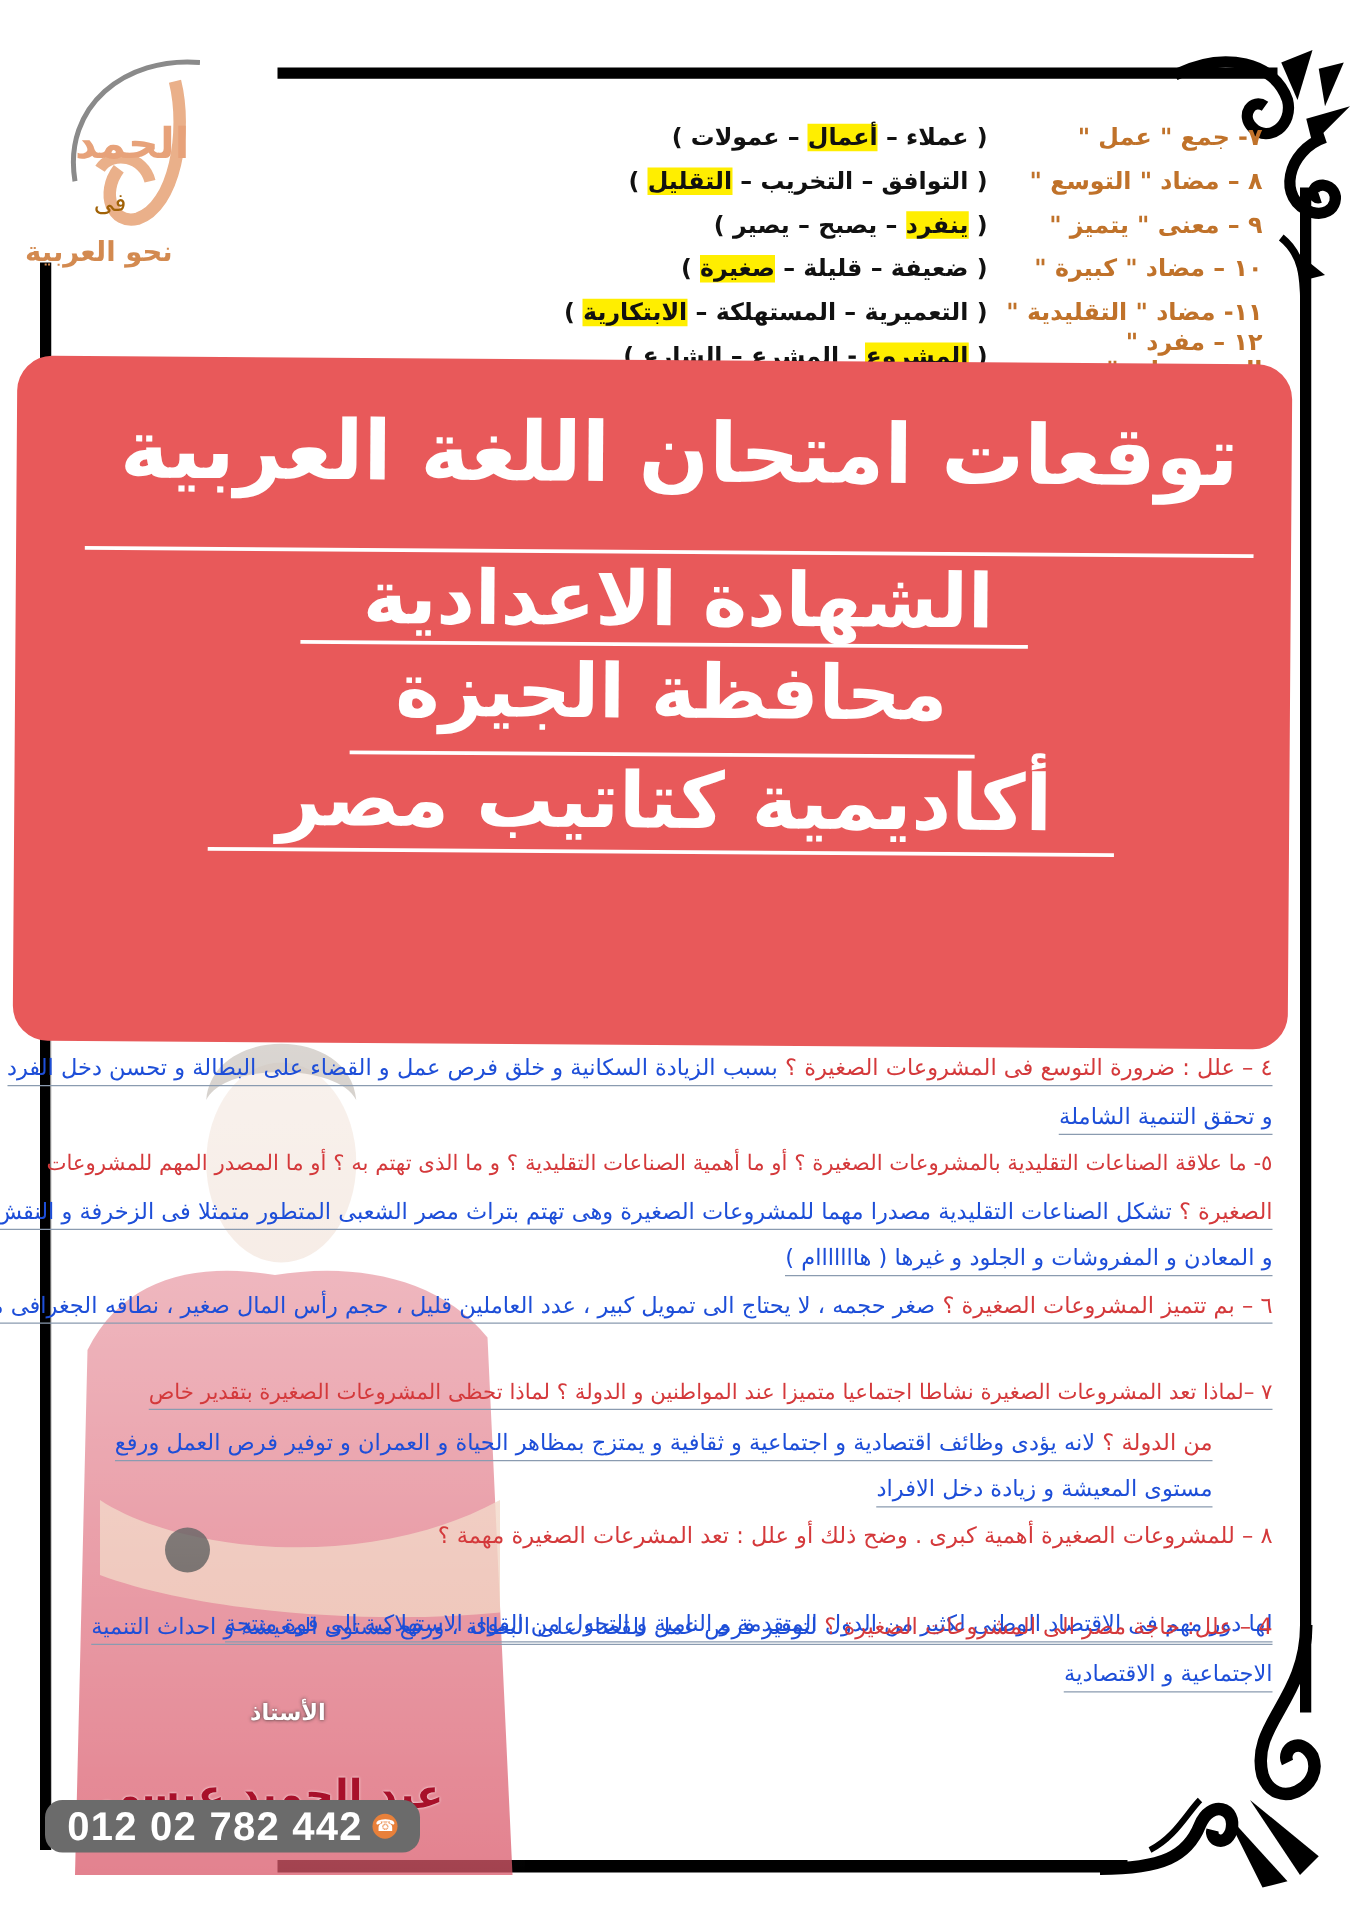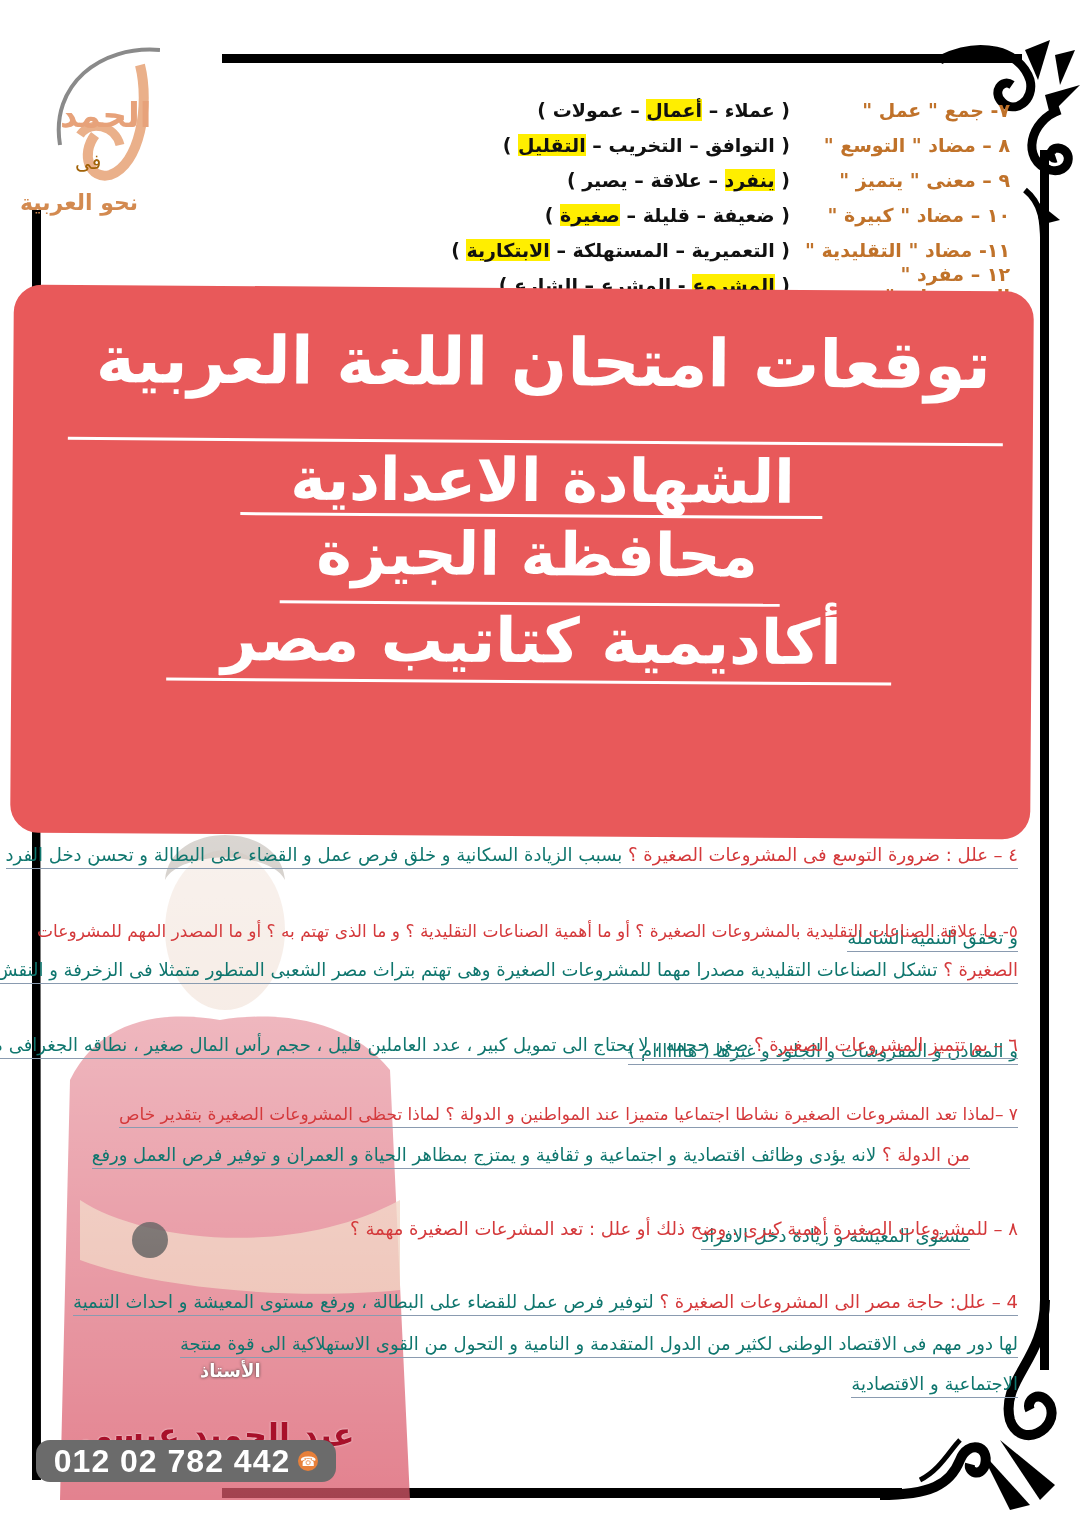--- a/index.html
+++ b/index.html
@@ -25,21 +25,21 @@
     background:#e8595a; border-radius:28px;
     transform:rotate(0.4deg);
   }
   .card-line {
     position:absolute; color:#fff; font-weight:bold; font-size:62px;
     direction:rtl; text-align:center; white-space:nowrap; line-height:1;
   }
   .card-rule { position:absolute; height:3px; background:#fff; }
   .body-text { position:absolute; right:62px; direction:rtl; font-size:18px; line-height:1.3; white-space:nowrap; }
   .q { color:#d4393b; }
-  .a { color:#0f766e;margin-top:44px; }
+  .a { color:#1d4ed8; }
   .underline { border-bottom:1px solid #8a9bb0; padding-bottom:2px; }
   .teacher-title { position:absolute; left:200px; top:1360px; color:#fff; font-weight:bold; font-size:18px; text-shadow:0 0 3px #333; }
   .teacher-name { position:absolute; left:80px; top:1385px; color:#a8102a; font-weight:bold; font-size:32px; text-shadow:0 0 2px #fff; direction:rtl;margin-top:31px; }
   .phone-pill {
     position:absolute; left:36px; top:1440px; width:300px; height:42px;
     border-radius:14px; background:#6b6b6b;
     display:flex; align-items:center; justify-content:center; gap:8px;
   }
   .phone-num { color:#fff; font-weight:bold; font-size:32px; font-family:"Liberation Sans", sans-serif; letter-spacing:1px; }
   .phone-icon { width:20px; height:20px; border-radius:50%; background:#e8803a; color:#fff; font-size:13px; display:flex; align-items:center; justify-content:center; }
@@ -85,21 +85,21 @@
   <div class="vocab-row">
     <span class="vocab-q">٧- جمع " عمل "</span>
     <span class="vocab-a"><span>( عملاء – </span><span class="hl">أعمال</span><span> – عمولات )</span></span>
   </div>
   <div class="vocab-row">
     <span class="vocab-q">٨ – مضاد " التوسع "</span>
     <span class="vocab-a"><span>( التوافق – التخريب – </span><span class="hl">التقليل</span><span> )</span></span>
   </div>
   <div class="vocab-row">
     <span class="vocab-q">٩ – معنى " يتميز "</span>
-    <span class="vocab-a"><span>( </span><span class="hl">ينفرد</span><span> – علاقة – يصير )</span></span>
+    <span class="vocab-a"><span>( </span><span class="hl">ينفرد</span><span> – يصبح – يصير )</span></span>
   </div>
   <div class="vocab-row">
     <span class="vocab-q">١٠ – مضاد " كبيرة "</span>
     <span class="vocab-a"><span>( ضعيفة – قليلة – </span><span class="hl">صغيرة</span><span> )</span></span>
   </div>
   <div class="vocab-row">
     <span class="vocab-q">١١- مضاد " التقليدية "</span>
     <span class="vocab-a"><span>( التعميرية – المستهلكة – </span><span class="hl">الابتكارية</span><span> )</span></span>
   </div>
   <div class="vocab-row">

